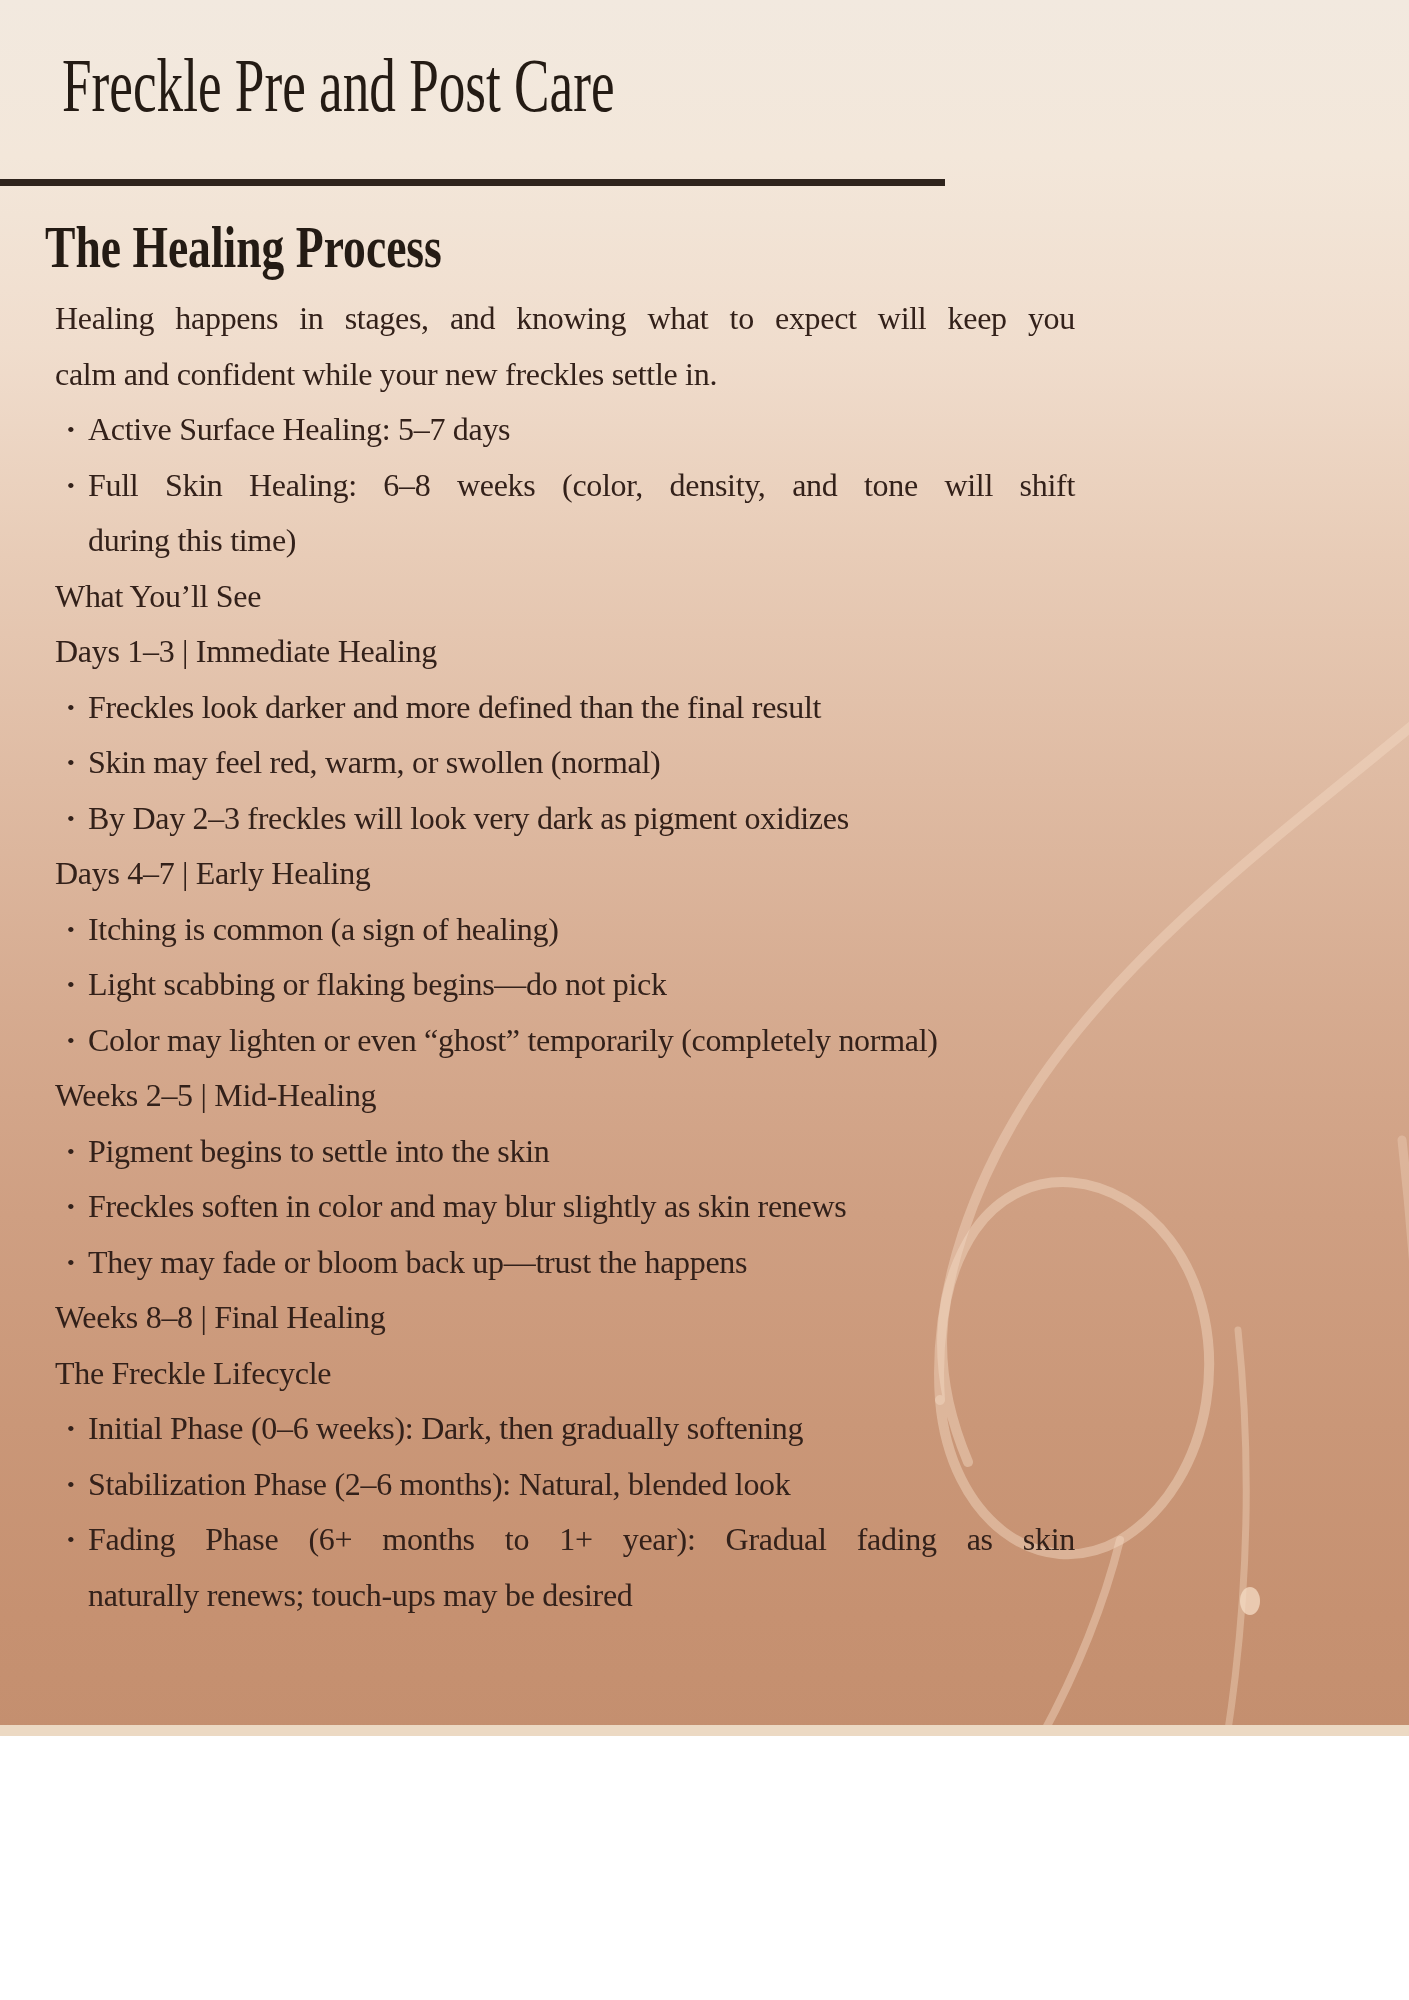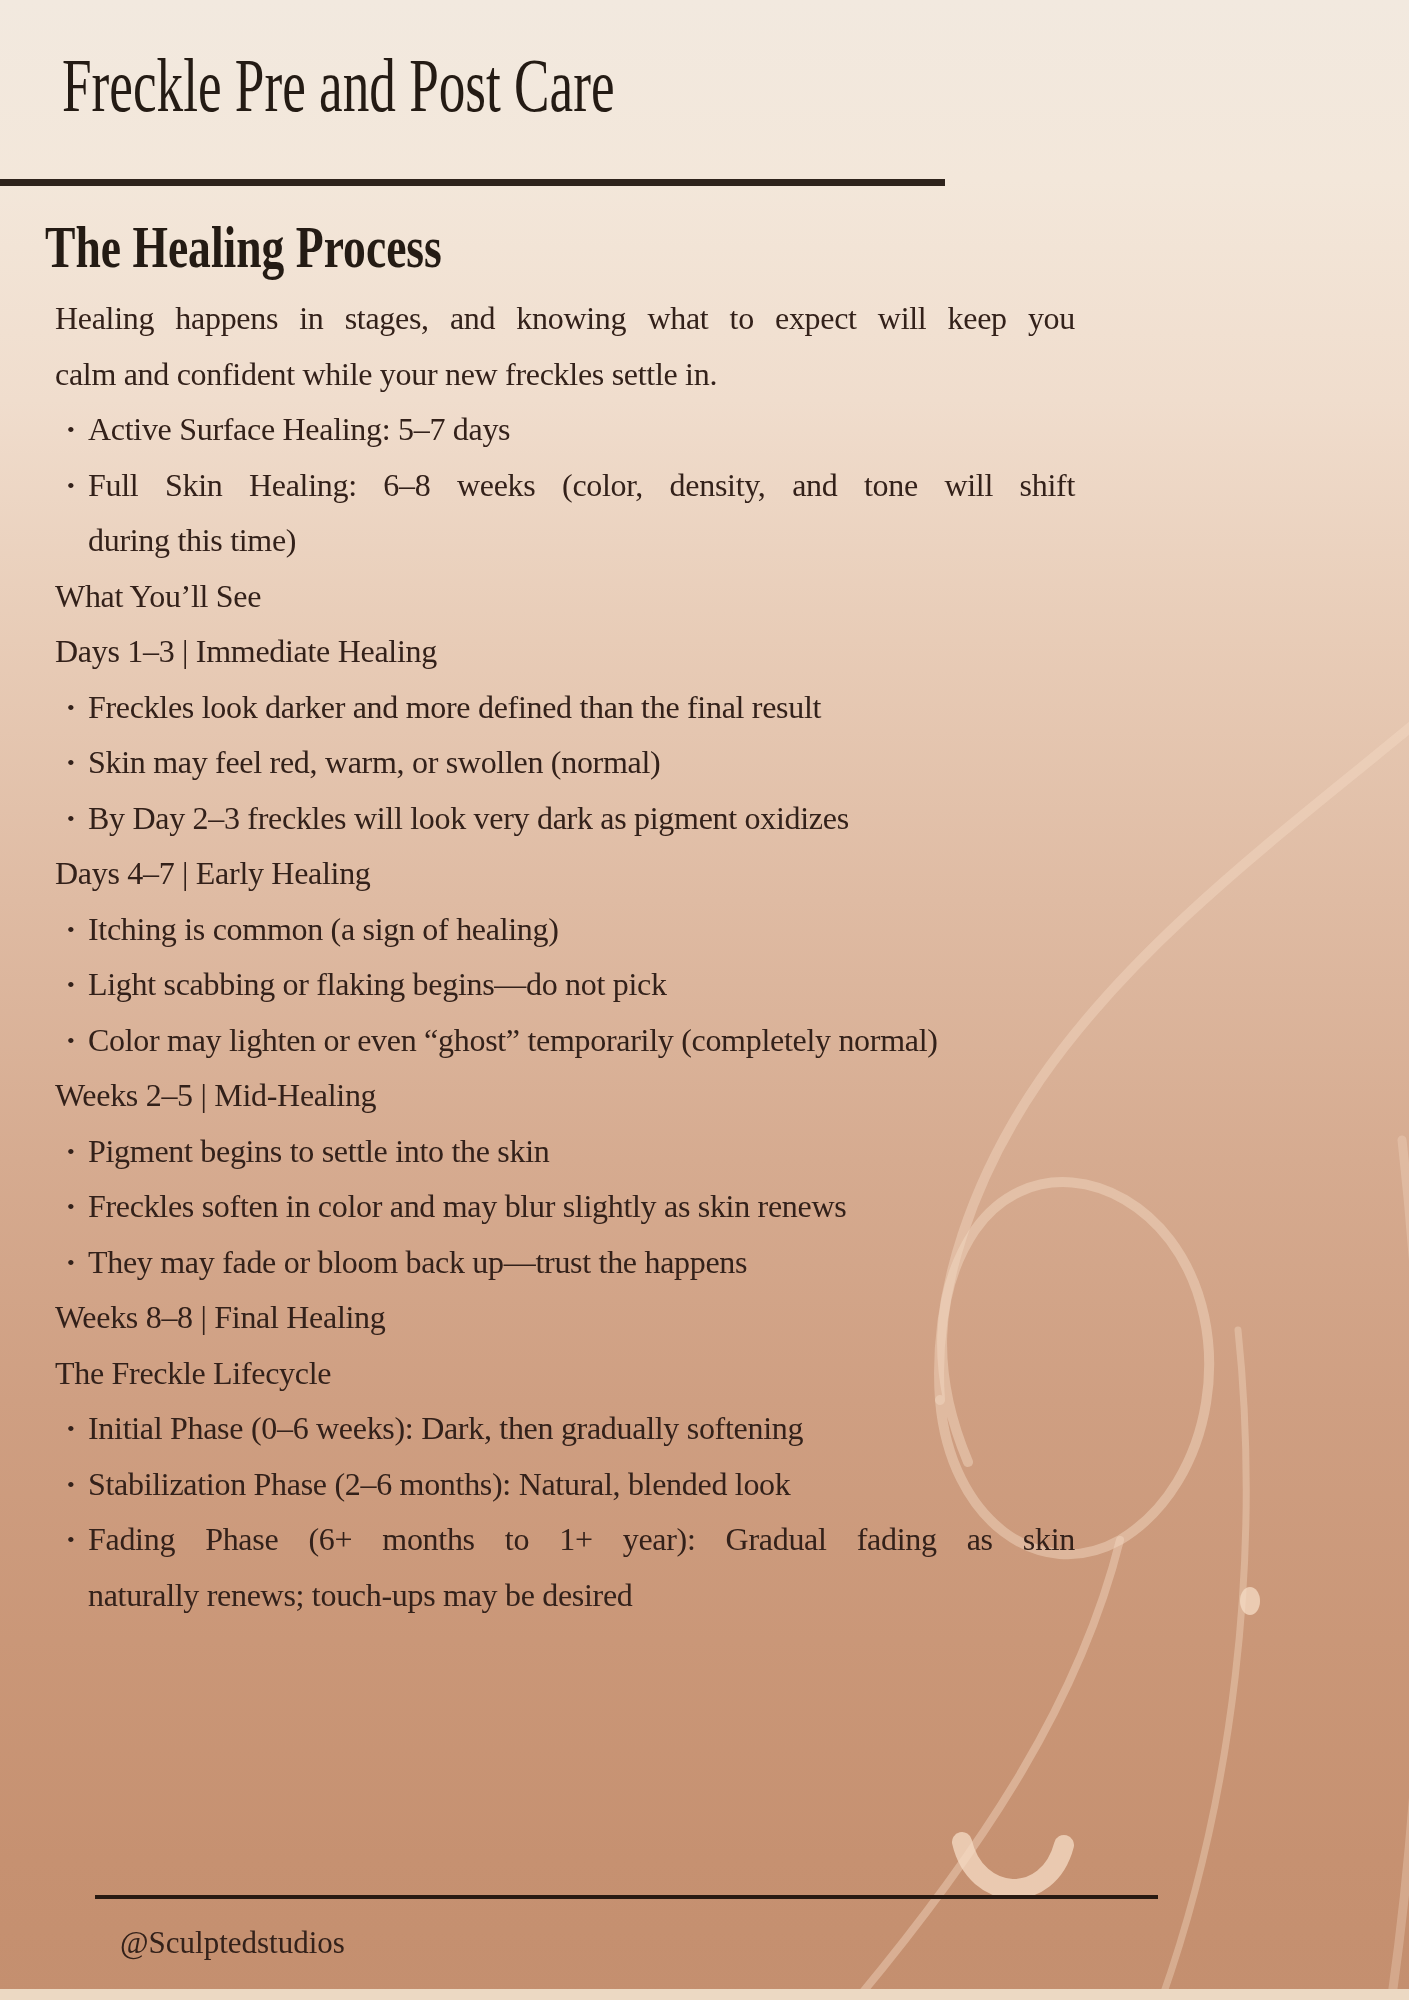--- a/index.html
+++ b/index.html
@@ -1,18 +1,18 @@
 <!DOCTYPE html>
 <html><head>
 <meta charset="utf-8">
 <style>
   html,body{margin:0;padding:0;}
   .page{
     position:relative;
-    width:1409px;height:2000px;
+    width:1409px;height:1736px;
     overflow:hidden;
     font-family:"Liberation Serif", serif;
     background:linear-gradient(180deg,
       #f2e9df 0%, #f3e7da 9%, #f0ddcd 20%, #e8ccb7 32%,
       #dfbba3 45%, #d6ab90 58%, #cf9f82 70%, #ca9778 82%,
       #c69171 93%, #c48f6f 100%);
   }
   .watermark{position:absolute;left:0;top:0;width:1409px;height:2000px;pointer-events:none;}
   .title{
     position:absolute;left:62px;top:44px;

